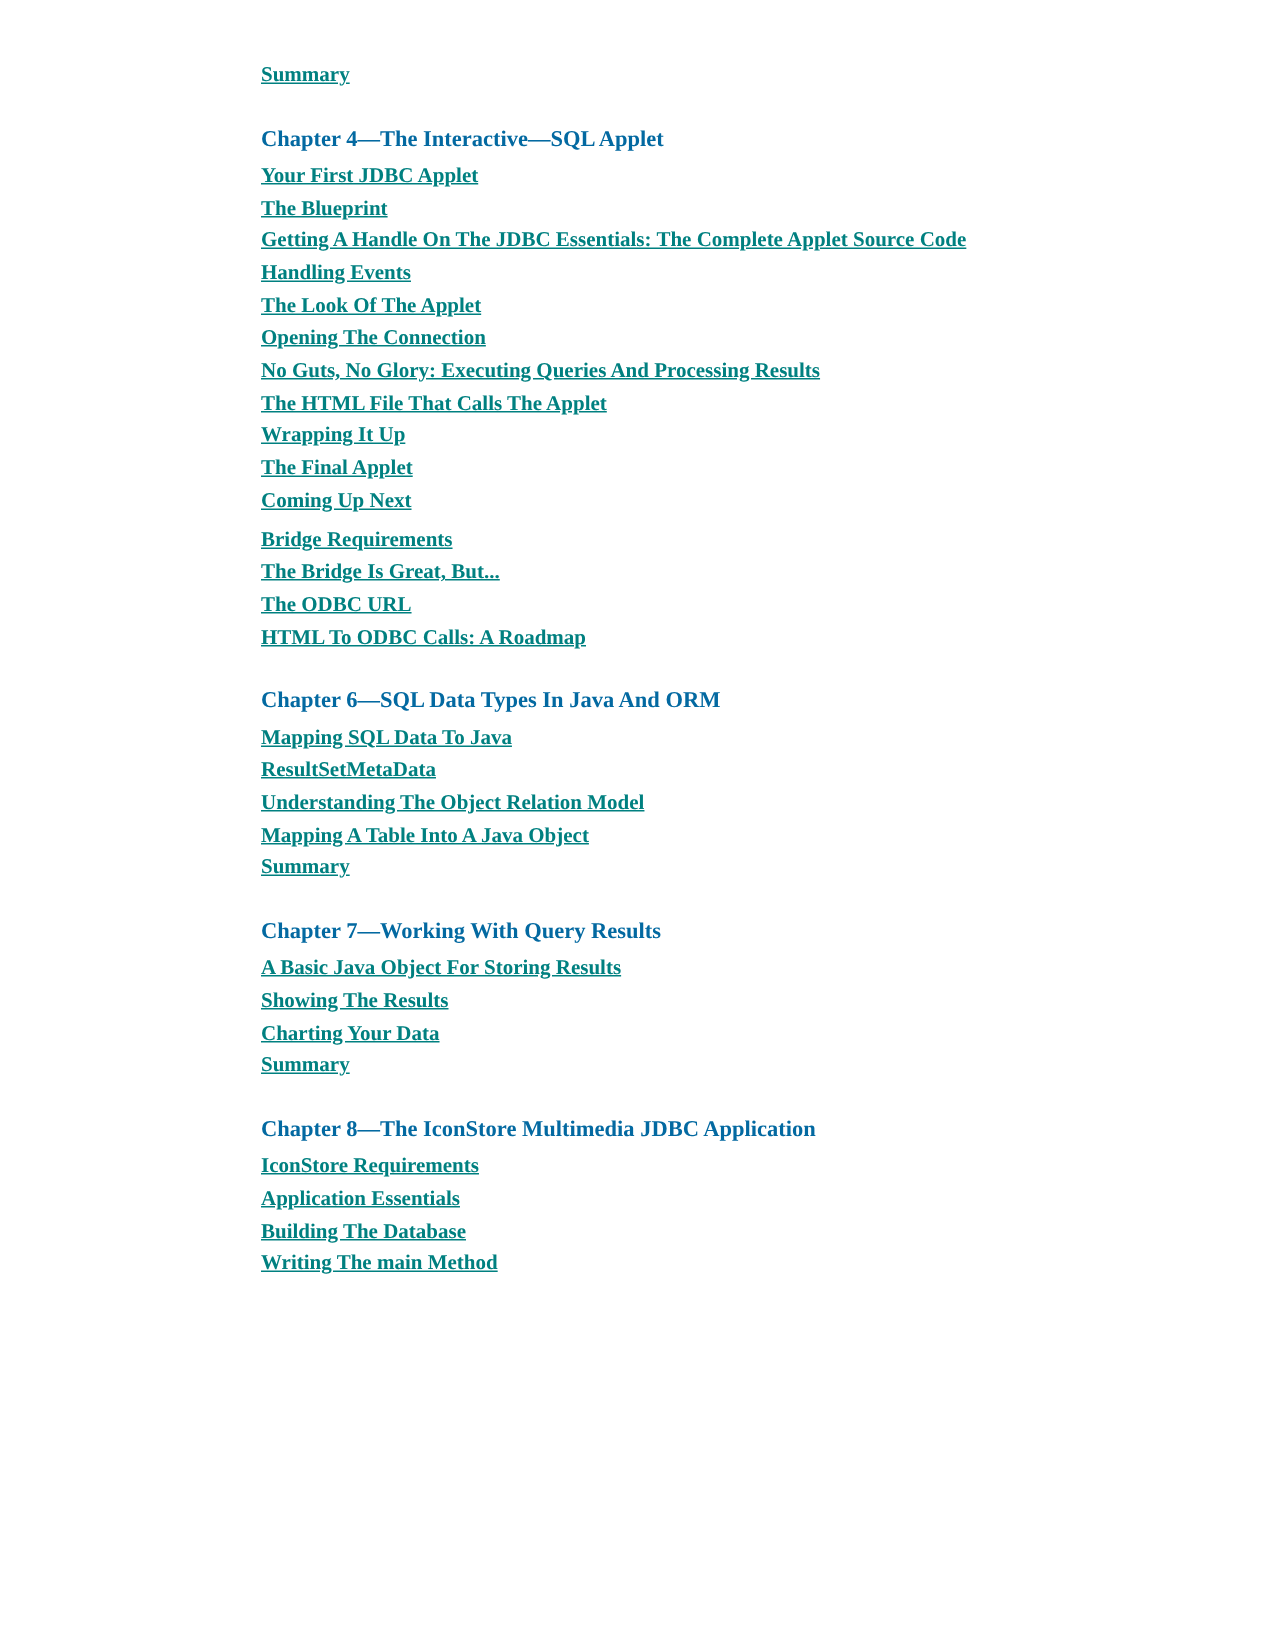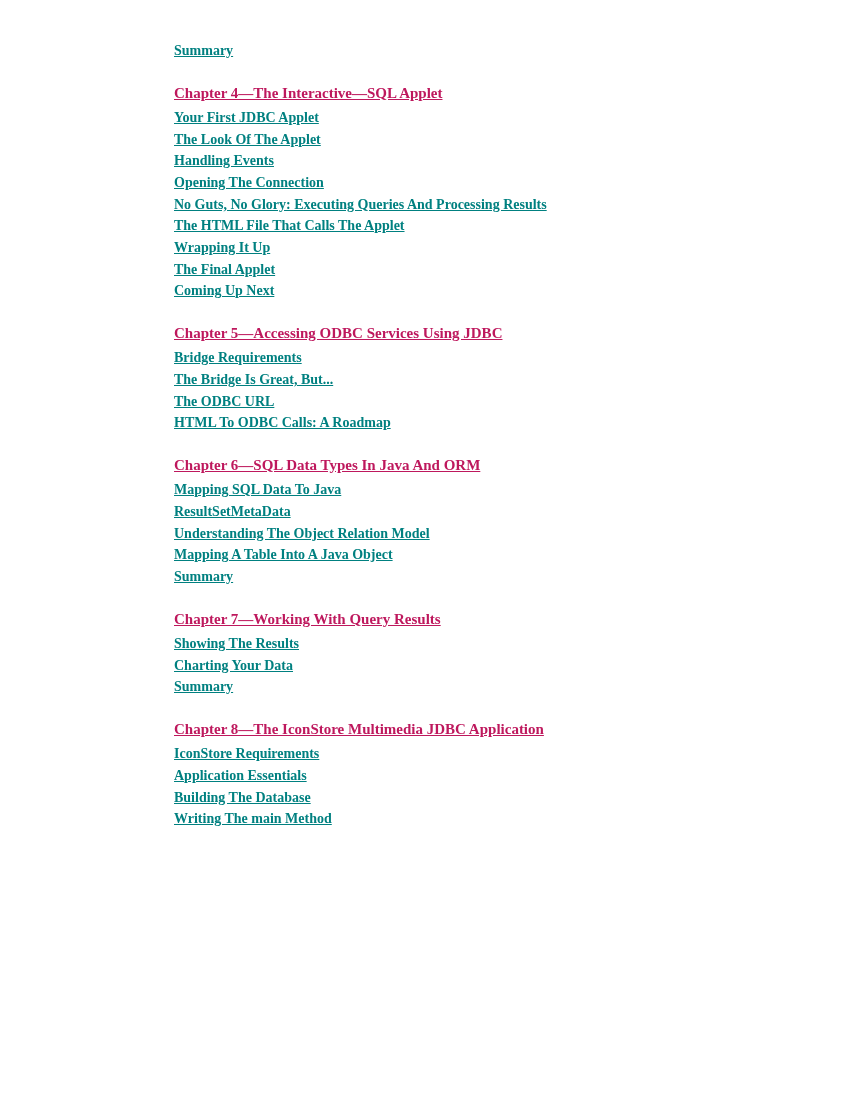--- a/index.html
+++ b/index.html
@@ -18,68 +18,69 @@
       display: block;
       color: #008080;
       text-decoration: underline;
       font-size: 14px;
       font-weight: bold;
       line-height: 1.55;
       cursor: pointer;
     }
     .chapter-title {
       display: block;
-      color: #be185d;
-      text-decoration: underline;
+      color: #0369a1;
       font-size: 15px;
       font-weight: bold;
       line-height: 1.55;
       cursor: pointer;
       margin-top: 20px;
       margin-bottom: 2px;
     }
     .section-group {
       margin-bottom: 4px;
     }
   </style>
 </head>
 <body>
 
 <a class="toc-link">Summary</a>
 
 <div id="chapters-container">
     <div class="section-group">
       <a class="chapter-title">Chapter 4—The Interactive—SQL Applet</a>
       <a class="toc-link">Your First JDBC Applet</a>
+      <a class="toc-link">The Blueprint</a>
+      <a class="toc-link">Getting A Handle On The JDBC Essentials: The Complete Applet Source Code</a>
+      <a class="toc-link">Handling Events</a>
       <a class="toc-link">The Look Of The Applet</a>
-      <a class="toc-link">Handling Events</a>
       <a class="toc-link">Opening The Connection</a>
       <a class="toc-link">No Guts, No Glory: Executing Queries And Processing Results</a>
       <a class="toc-link">The HTML File That Calls The Applet</a>
       <a class="toc-link">Wrapping It Up</a>
       <a class="toc-link">The Final Applet</a>
       <a class="toc-link">Coming Up Next</a>
     </div>
     <div class="section-group">
-      <a class="chapter-title">Chapter 5—Accessing ODBC Services Using JDBC</a>
       <a class="toc-link">Bridge Requirements</a>
       <a class="toc-link">The Bridge Is Great, But...</a>
       <a class="toc-link">The ODBC URL</a>
       <a class="toc-link">HTML To ODBC Calls: A Roadmap</a>
     </div>
     <div class="section-group">
       <a class="chapter-title">Chapter 6—SQL Data Types In Java And ORM</a>
       <a class="toc-link">Mapping SQL Data To Java</a>
       <a class="toc-link">ResultSetMetaData</a>
       <a class="toc-link">Understanding The Object Relation Model</a>
       <a class="toc-link">Mapping A Table Into A Java Object</a>
       <a class="toc-link">Summary</a>
     </div>
     <div class="section-group">
       <a class="chapter-title">Chapter 7—Working With Query Results</a>
+      <a class="toc-link">A Basic Java Object For Storing Results</a>
       <a class="toc-link">Showing The Results</a>
       <a class="toc-link">Charting Your Data</a>
       <a class="toc-link">Summary</a>
     </div>
     <div class="section-group">
       <a class="chapter-title">Chapter 8—The IconStore Multimedia JDBC Application</a>
       <a class="toc-link">IconStore Requirements</a>
       <a class="toc-link">Application Essentials</a>
       <a class="toc-link">Building The Database</a>
       <a class="toc-link">Writing The main Method</a>

